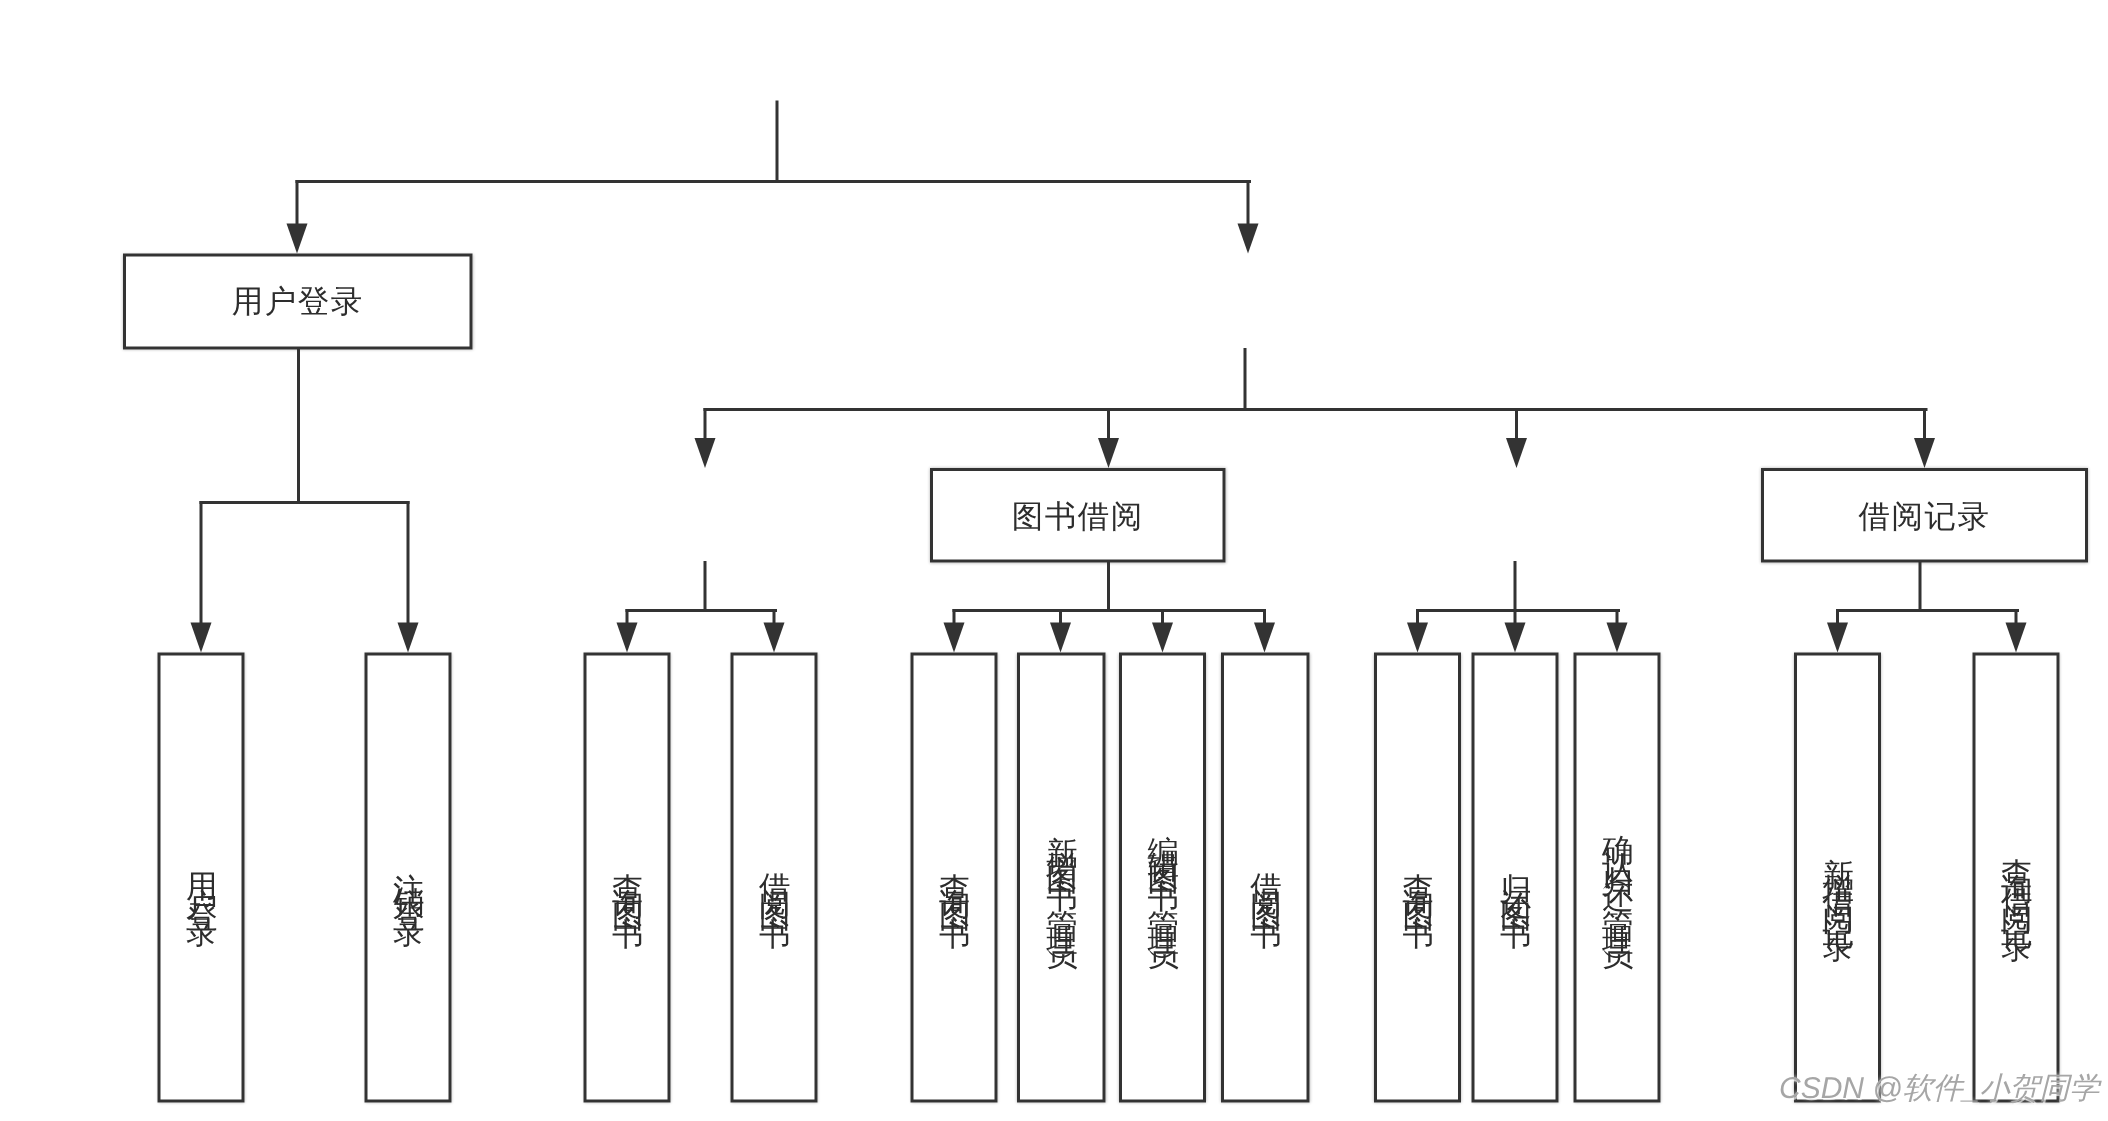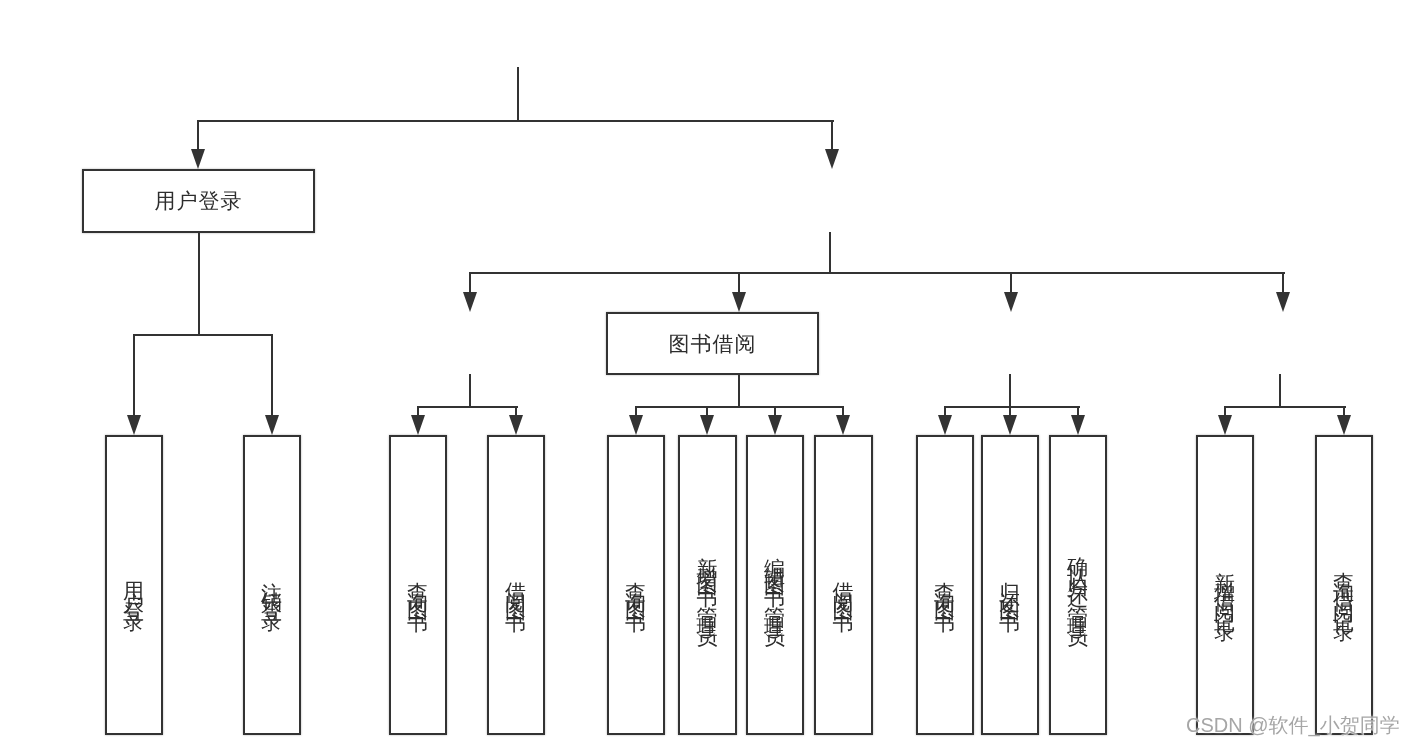--- a/index.html
+++ b/index.html
@@ -49,34 +49,38 @@
     border-top:20px solid var(--line);
   }
   #watermark{
     position:absolute;
     left:1186px;top:712px;
     font-size:20px;
     color:#a6a6a6;
     text-shadow:0 0 3px rgba(255,255,255,.95), 1px 1px 0 rgba(255,255,255,.6);
     white-space:nowrap;
     z-index:5;
+    font-style:italic;
   }
 </style>
 </head>
 <body>
 
 <div id="stage">
 
 
   <div class="box h" style="left:82px;top:169px;width:233px;height:64px">
     <span>用户登录</span>
   </div>
 
-  <div class="box h" style="left:606px;top:312px;width:213px;height:63px">
+  <div class="box h" style="left:620px;top:312px;width:197px;height:63px">
     <span>图书借阅</span>
+  </div>
+  <div class="box h" style="left:1174px;top:312px;width:218px;height:63px">
+    <span>借阅记录</span>
   </div>
 
   <div class="box v" style="left:105px;top:435px;width:58px;height:300px">
     <span>用户登录</span>
   </div>
   <div class="box v" style="left:243px;top:435px;width:58px;height:300px">
     <span>注销登录</span>
   </div>
 
   <div class="box v" style="left:389px;top:435px;width:58px;height:300px">

